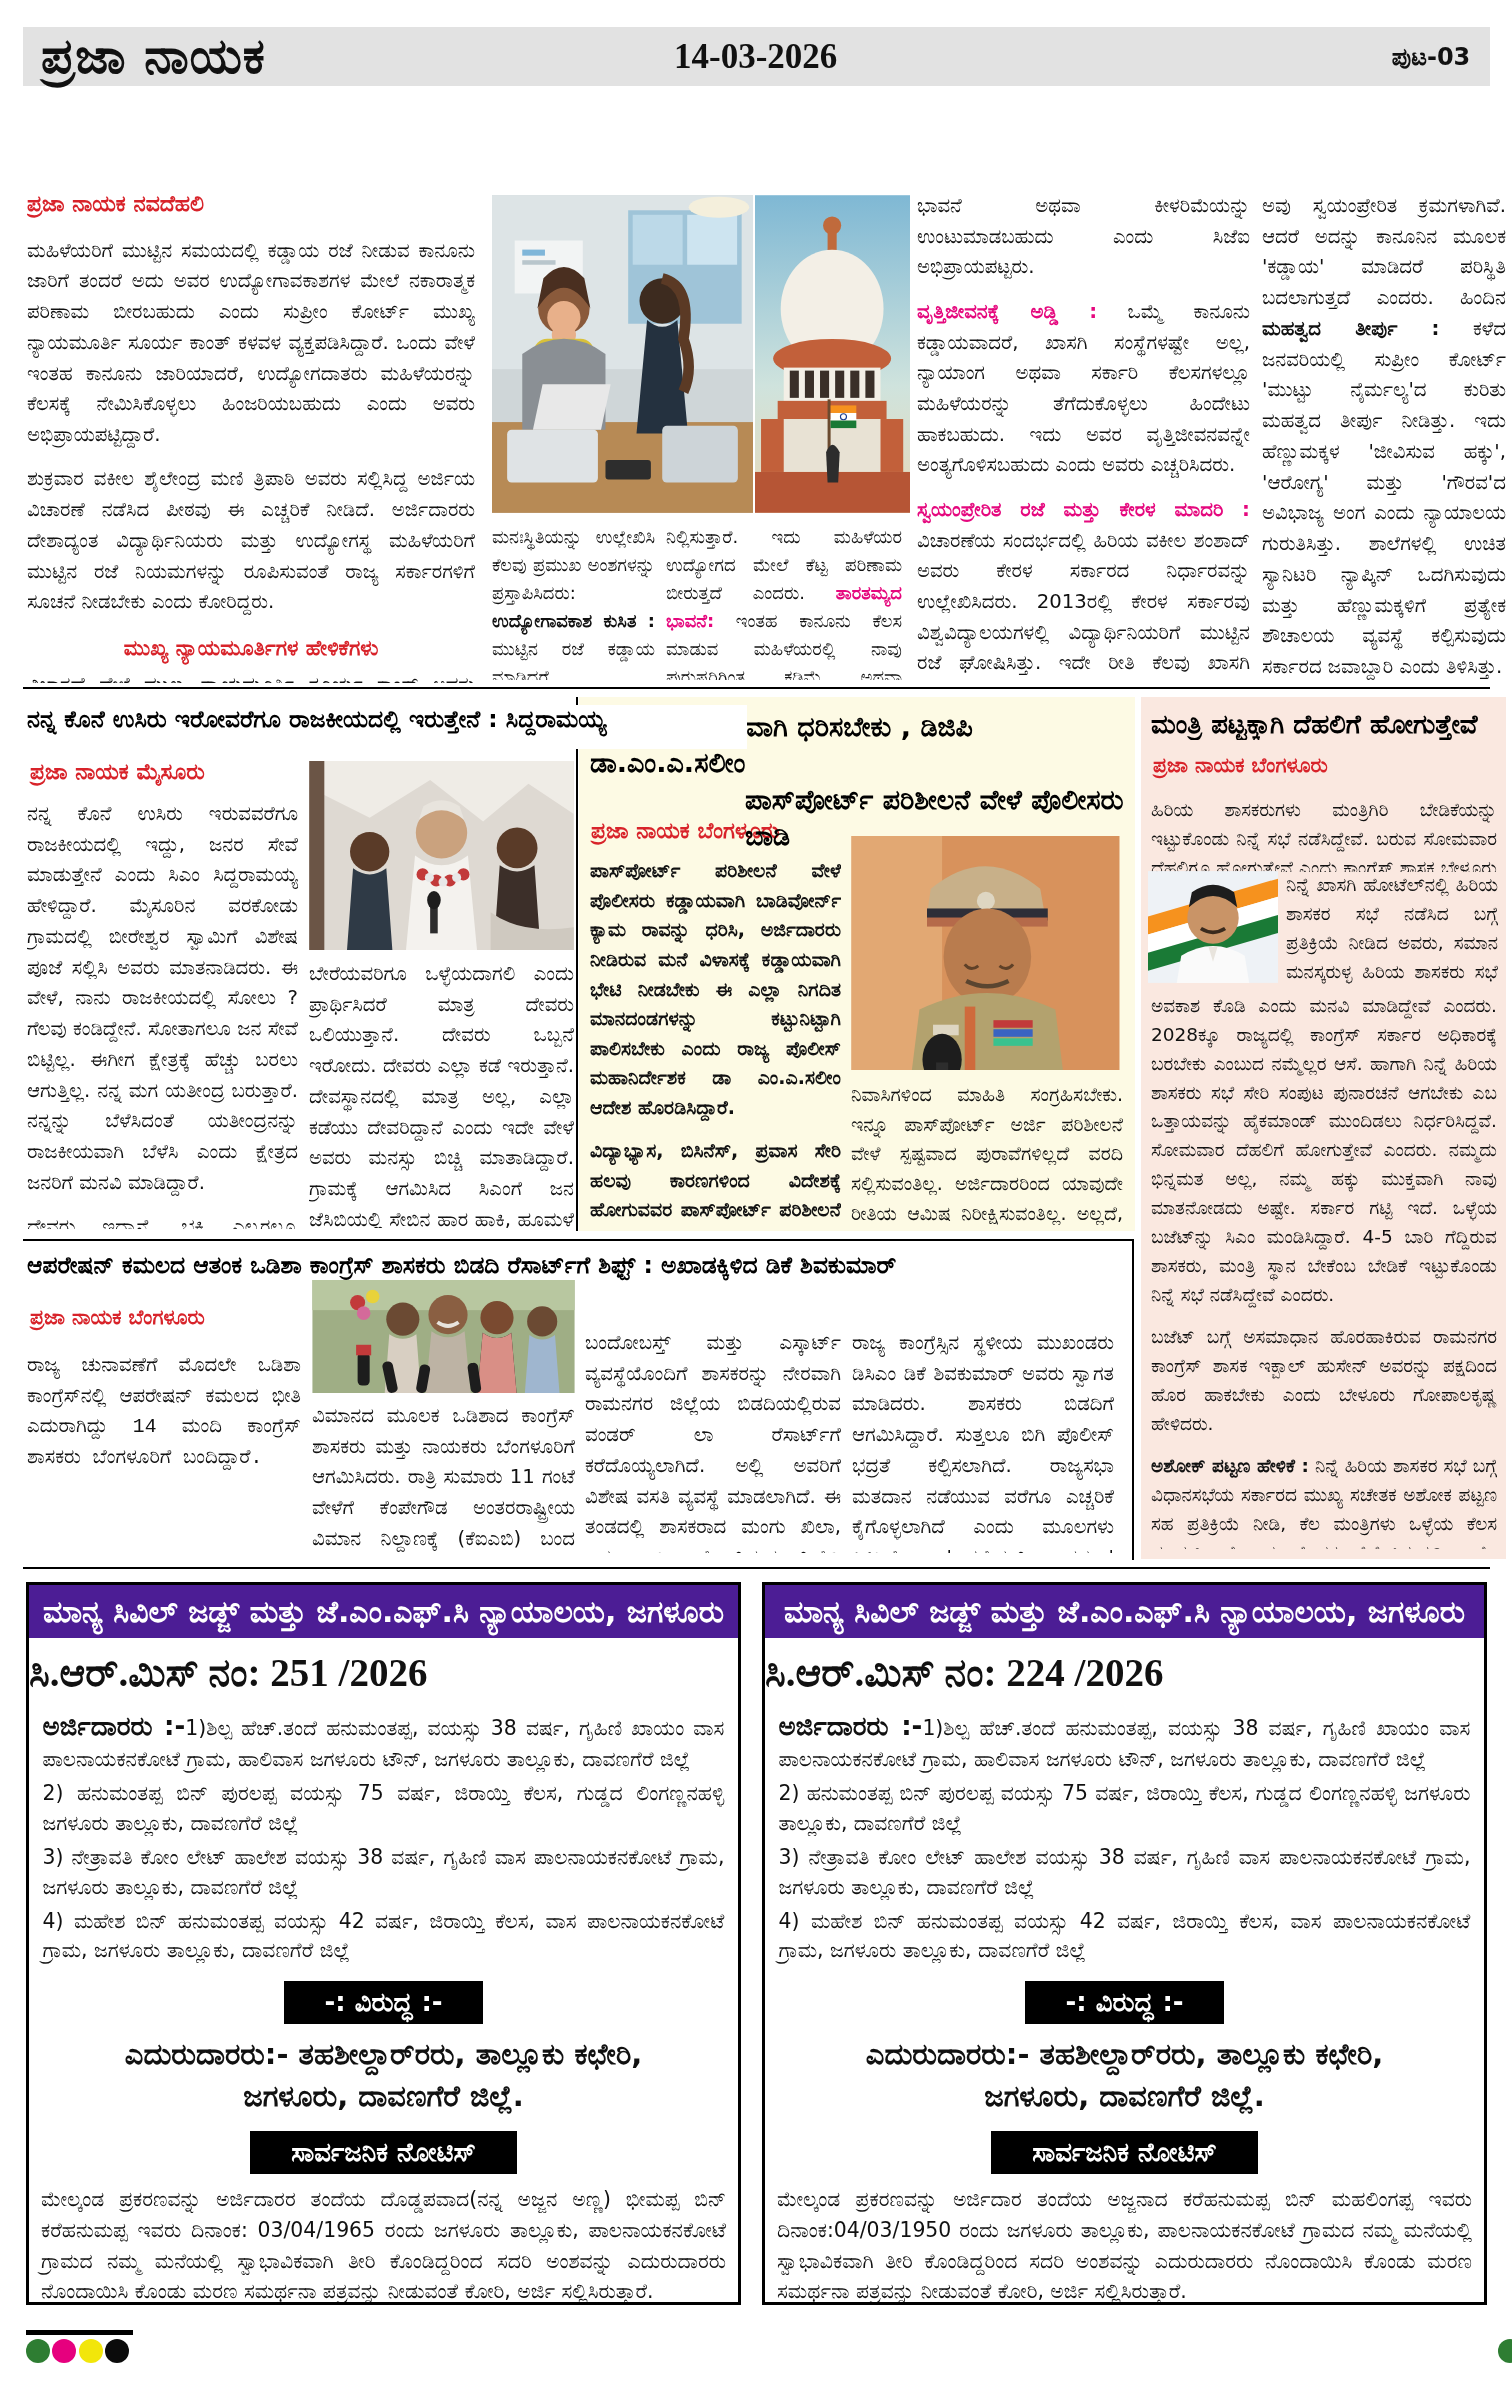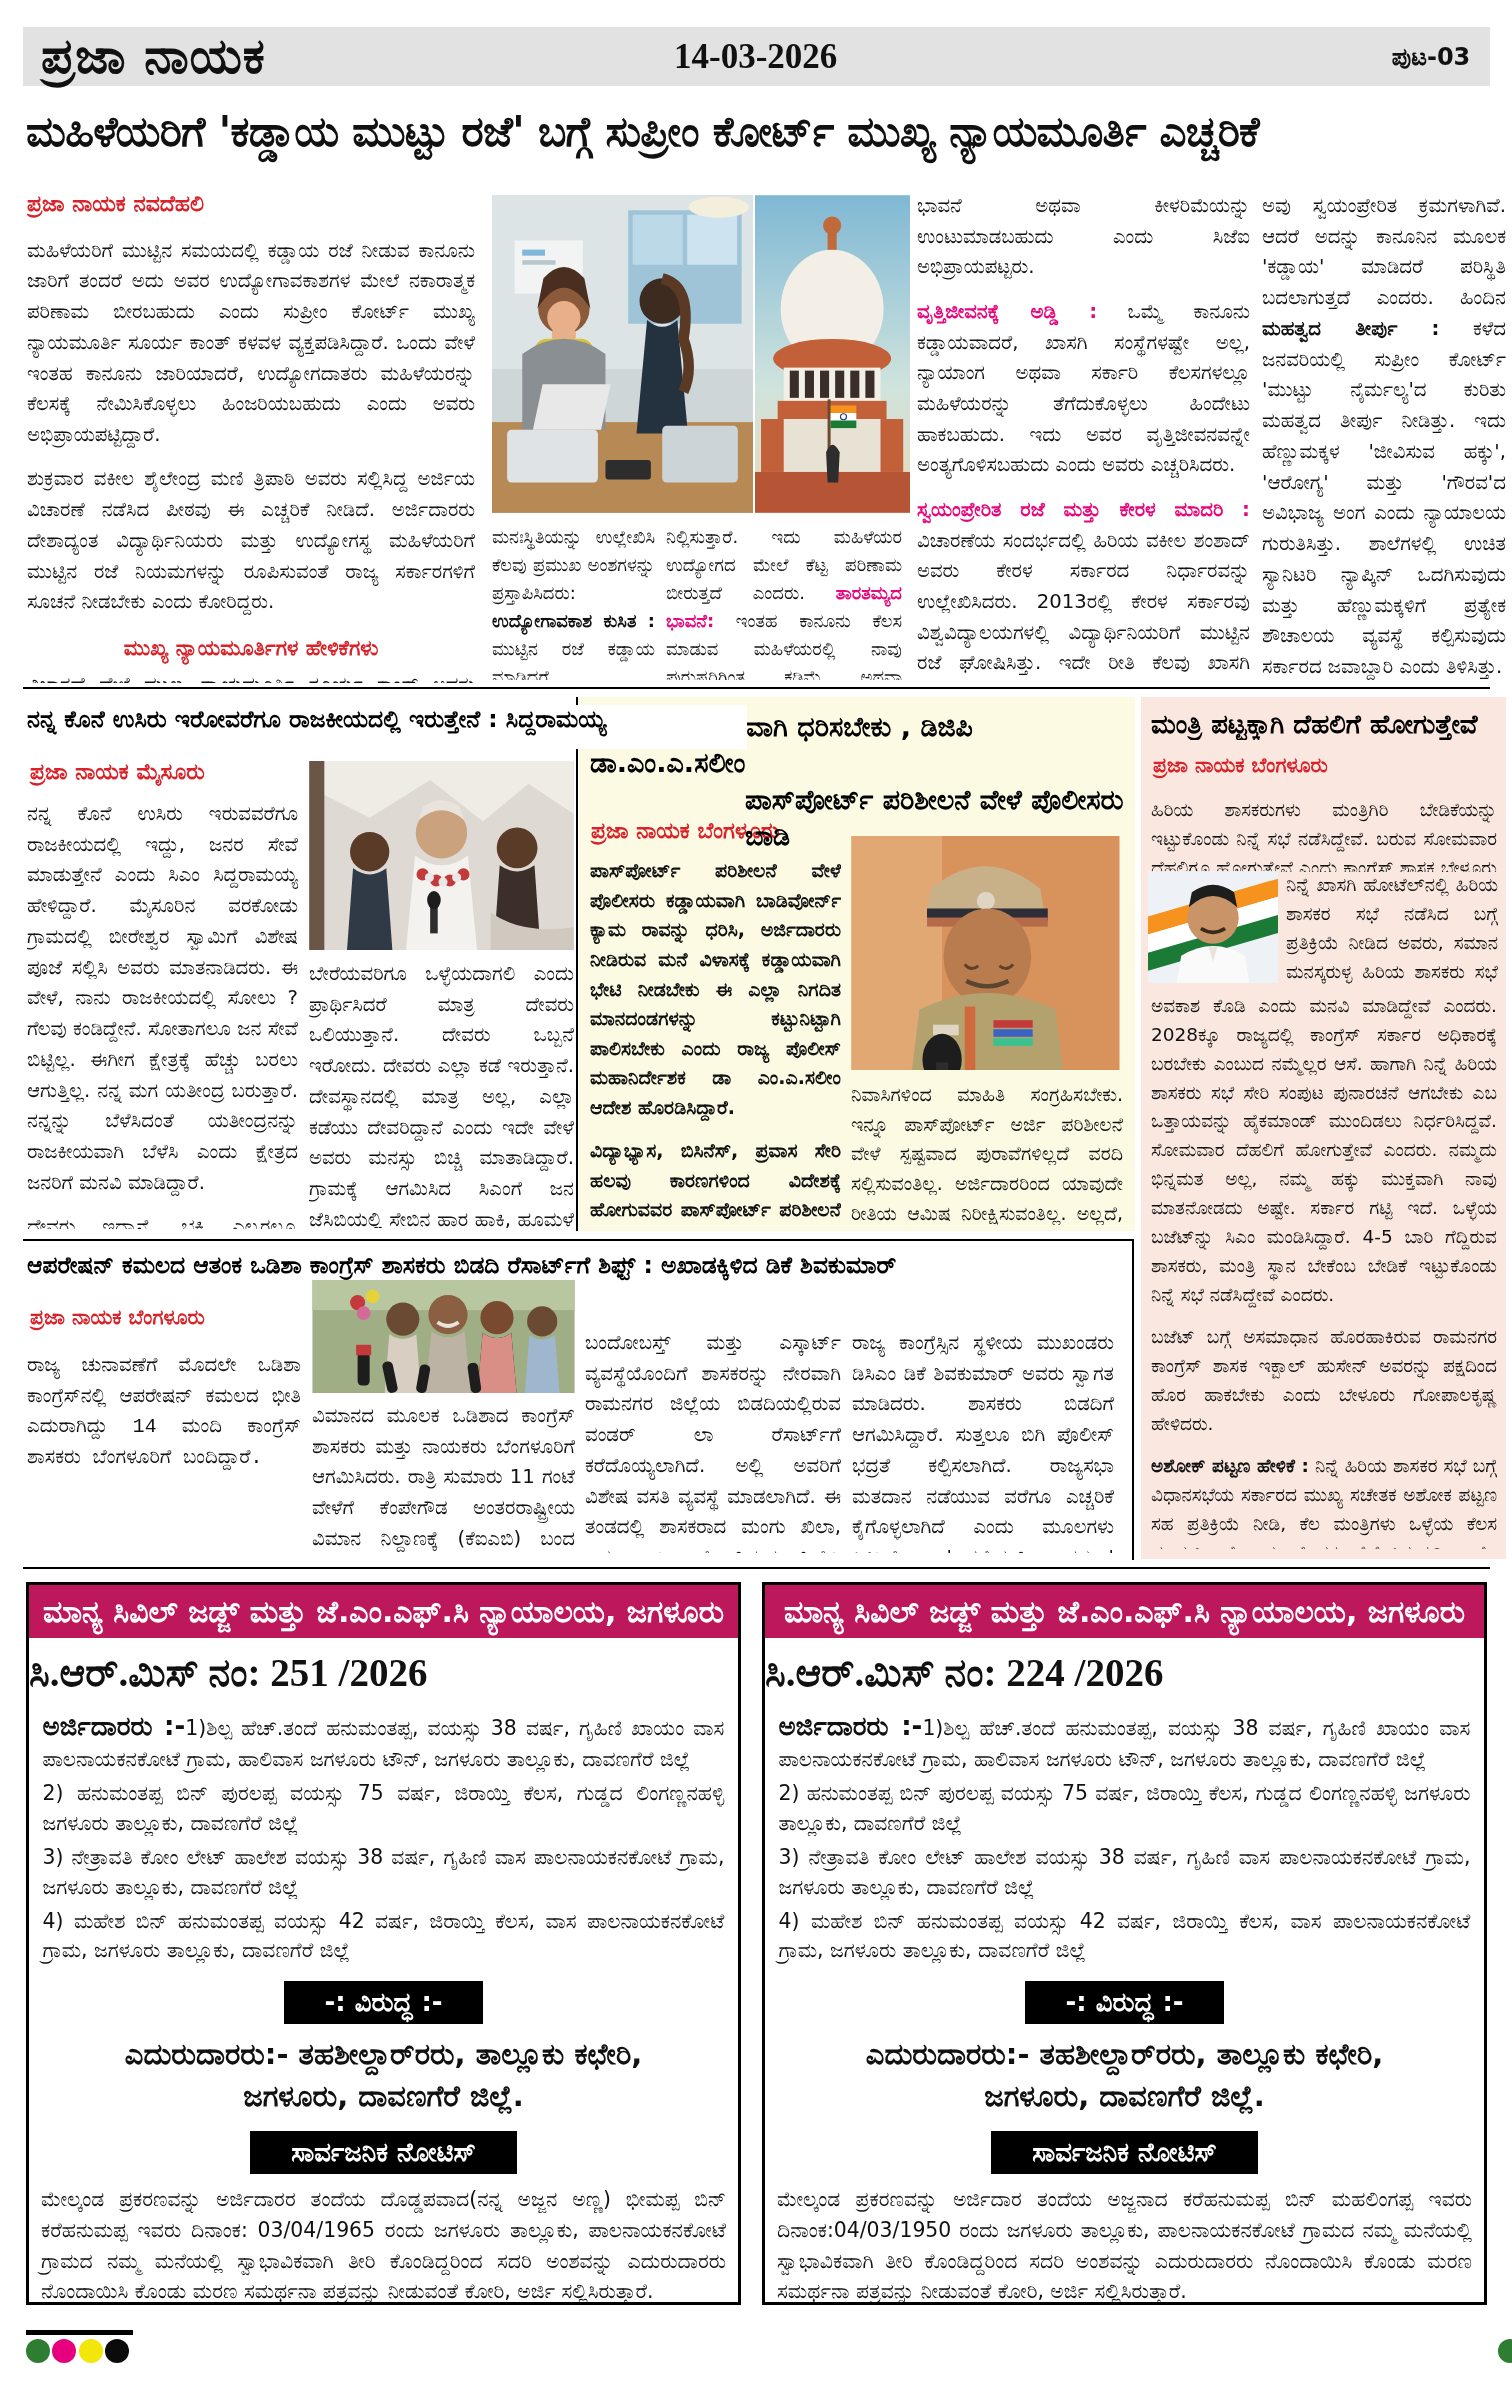--- a/index.html
+++ b/index.html
@@ -13,21 +13,21 @@
   .h1{font-size:42px;font-weight:bold;white-space:nowrap;letter-spacing:-0.8px;}
   .dateline{color:#d8232a;font-weight:bold;font-size:22px;}
   .bt{font-size:19.7px;line-height:1.56;text-align:justify;overflow:hidden;}
   .bt p{margin:0 0 13.6px 0;}
   .sub-red{color:#d8232a;font-weight:bold;font-size:21px;}
   .pink{color:#e5087e;font-weight:bold;}
   .h2{font-weight:bold;color:#000;}
   .rule{background:#000;}
   .photo{display:block;}
   .notice-box{border:3.8px solid #000;background:#fff;display:flex;flex-direction:column;overflow:hidden;}
-  .n-head{background:#be185d;color:#fff;text-align:center;font-size:30px;font-weight:bold;padding:9px 3px 7.6px 3px;}
+  .n-head{background:#4c1d95;color:#fff;text-align:center;font-size:30px;font-weight:bold;padding:9px 3px 7.6px 3px;}
   .n-case{font-size:39px;font-weight:bold;font-family:"Liberation Serif","DejaVu Serif",serif;padding:12px 0 7.6px 0;}
   .n-apps{padding:4.5px 13.6px 0 13.6px;font-size:20.4px;line-height:1.45;text-align:justify;}
   .n-apps p{margin:0 0 4.5px 0;}
   .n-apps .lbl{font-weight:bold;font-size:26px;}
   .n-black{background:#000;color:#fff;font-weight:bold;text-align:center;margin:10.6px auto 7.6px auto;padding:6px 19.7px;font-size:26px;}
   .n-resp{text-align:center;font-weight:bold;font-size:29px;line-height:1.45;margin:1.5px 0 3px 0;}
   .n-para{padding:3px 12px 0 12px;font-size:20.4px;line-height:1.5;text-align:justify;}
   .n-para p{margin:0 0 6px 0;}
   .dot{width:24px;height:24px;border-radius:50%;display:inline-block;margin-right:2.3px;}
 </style>
@@ -35,21 +35,20 @@
 <body>
 
 <div class="page">
 
   <div class="abs masthead-bar" style="left:23px;top:27px;width:1467px;height:59px;">
     <div class="masthead" style="padding-left:18px;flex:1;">ಪ್ರಜಾ ನಾಯಕ</div>
     <div class="pdate" style="flex:1;text-align:center;">14-03-2026</div>
     <div class="pno" style="flex:1;text-align:right;padding-right:19.7px;">ಪುಟ-03</div>
   </div>
 
-  <div class="abs h1" style="left:26px;top:107px;width:1464px;height:70px;">ಮಹಿಳೆಯರಿಗೆ 'ಕಡ್ಡಾಯ ಮುಟ್ಟು ರಜೆ' ಬಗ್ಗೆ ಸುಪ್ರೀಂ ಕೋರ್ಟ್ ಮುಖ್ಯ ನ್ಯಾಯಮೂರ್ತಿ ಎಚ್ಚರಿಕೆ</div>
 
   <div class="abs" style="left:27px;top:191px;width:448px;height:492px;overflow:hidden;">
     <div class="dateline">ಪ್ರಜಾ ನಾಯಕ ನವದೆಹಲಿ</div>
     <div class="bt" style="margin-top:19.7px;">
       <p>ಮಹಿಳೆಯರಿಗೆ ಮುಟ್ಟಿನ ಸಮಯದಲ್ಲಿ ಕಡ್ಡಾಯ ರಜೆ ನೀಡುವ ಕಾನೂನು ಜಾರಿಗೆ ತಂದರೆ ಅದು ಅವರ ಉದ್ಯೋಗಾವಕಾಶಗಳ ಮೇಲೆ ನಕಾರಾತ್ಮಕ ಪರಿಣಾಮ ಬೀರಬಹುದು ಎಂದು ಸುಪ್ರೀಂ ಕೋರ್ಟ್ ಮುಖ್ಯ ನ್ಯಾಯಮೂರ್ತಿ ಸೂರ್ಯ ಕಾಂತ್ ಕಳವಳ ವ್ಯಕ್ತಪಡಿಸಿದ್ದಾರೆ. ಒಂದು ವೇಳೆ ಇಂತಹ ಕಾನೂನು ಜಾರಿಯಾದರೆ, ಉದ್ಯೋಗದಾತರು ಮಹಿಳೆಯರನ್ನು ಕೆಲಸಕ್ಕೆ ನೇಮಿಸಿಕೊಳ್ಳಲು ಹಿಂಜರಿಯಬಹುದು ಎಂದು ಅವರು ಅಭಿಪ್ರಾಯಪಟ್ಟಿದ್ದಾರೆ.</p>
       <p>ಶುಕ್ರವಾರ ವಕೀಲ ಶೈಲೇಂದ್ರ ಮಣಿ ತ್ರಿಪಾಠಿ ಅವರು ಸಲ್ಲಿಸಿದ್ದ ಅರ್ಜಿಯ ವಿಚಾರಣೆ ನಡೆಸಿದ ಪೀಠವು ಈ ಎಚ್ಚರಿಕೆ ನೀಡಿದೆ. ಅರ್ಜಿದಾರರು ದೇಶಾದ್ಯಂತ ವಿದ್ಯಾರ್ಥಿನಿಯರು ಮತ್ತು ಉದ್ಯೋಗಸ್ಥ ಮಹಿಳೆಯರಿಗೆ ಮುಟ್ಟಿನ ರಜೆ ನಿಯಮಗಳನ್ನು ರೂಪಿಸುವಂತೆ ರಾಜ್ಯ ಸರ್ಕಾರಗಳಿಗೆ ಸೂಚನೆ ನೀಡಬೇಕು ಎಂದು ಕೋರಿದ್ದರು.</p>
       <p style="text-align:center;margin-bottom:6px;"><span class="sub-red">ಮುಖ್ಯ ನ್ಯಾಯಮೂರ್ತಿಗಳ ಹೇಳಿಕೆಗಳು</span></p>
       <p>ವಿಚಾರಣೆ ವೇಳೆ ಮುಖ್ಯ ನ್ಯಾಯಮೂರ್ತಿ ಸೂರ್ಯ ಕಾಂತ್ ಅವರು ಉದ್ಯೋಗದಾತರ</p>
     </div>
   </div>

